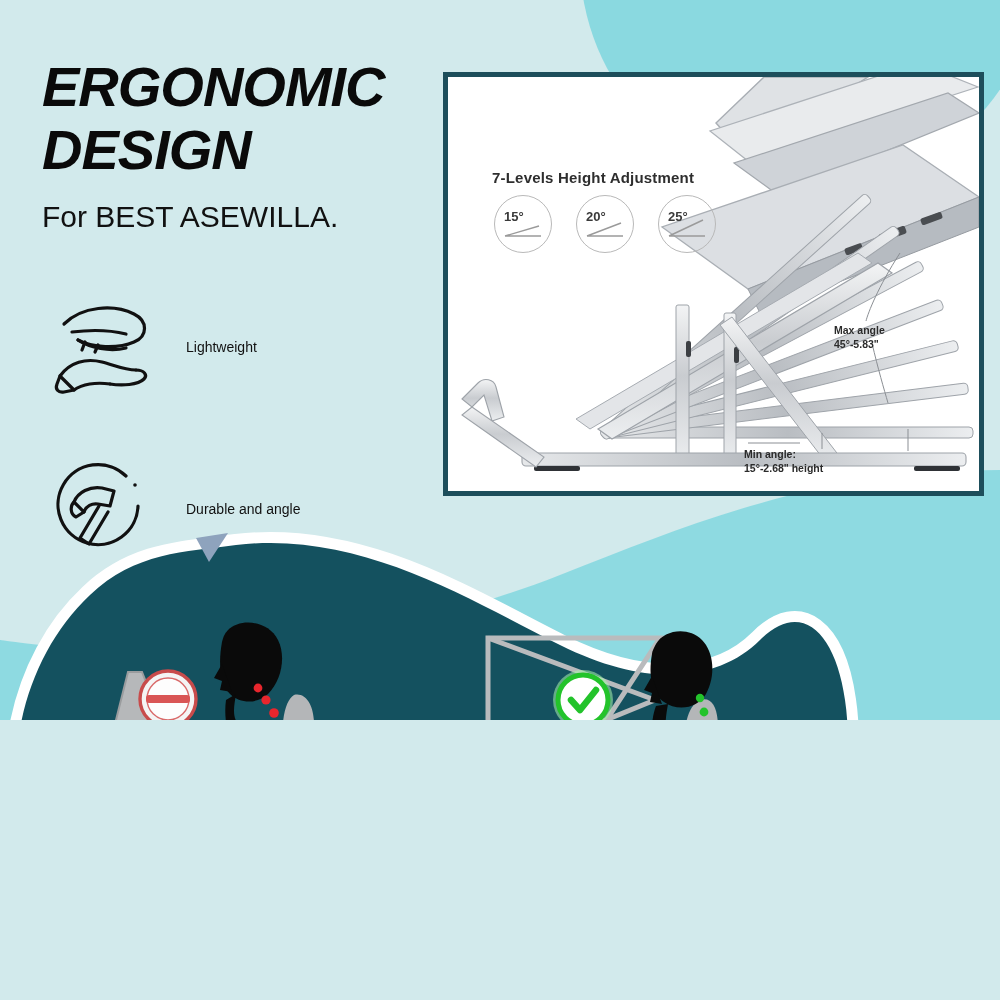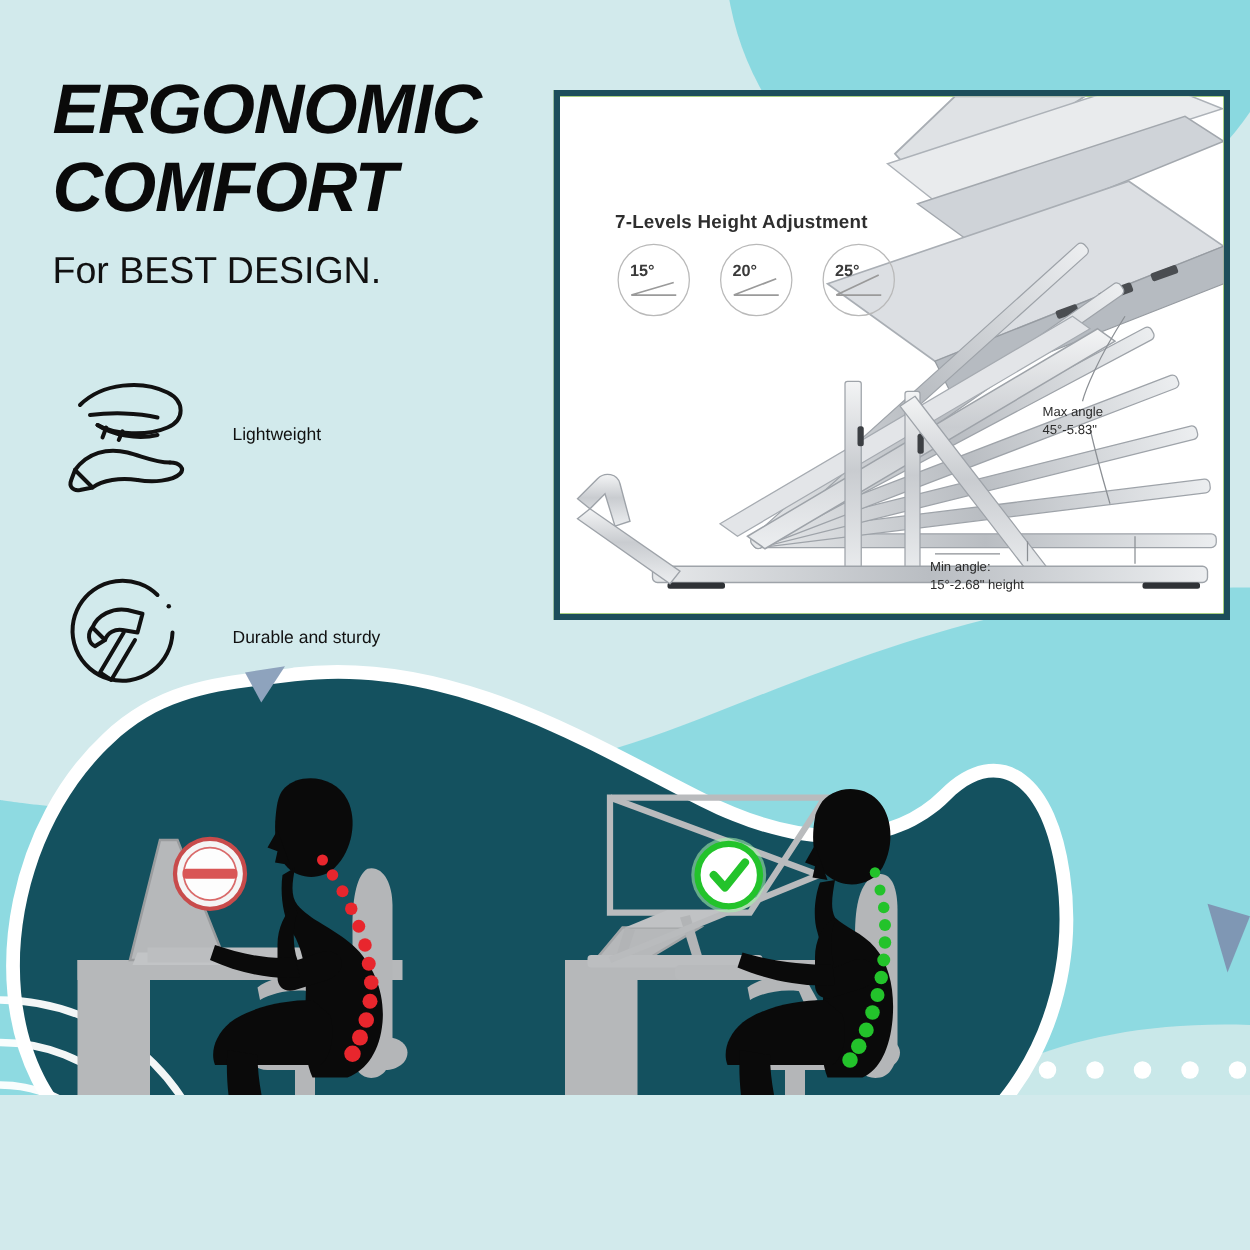--- a/index.html
+++ b/index.html
@@ -2,21 +2,21 @@
 <html><head>
 <meta charset="utf-8">
 <title>Ergonomic Design Product Infographic</title>
 <style>
   html,body{margin:0;padding:0;}
   body{
     width:1000px;height:1000px;overflow:hidden;
     font-family:"Liberation Sans","DejaVu Sans",sans-serif;
     background:#d2eaec;position:relative;
   }
-  .stage{position:absolute;inset:0;width:1000px;height:876px;overflow:hidden;}
+  .stage{position:absolute;inset:0;width:1000px;height:720px;overflow:hidden;}
 
   
   .bg-layer{position:absolute;inset:0;width:1000px;height:1000px;}
 
   
   .headline{position:absolute;left:42px;top:58px;width:400px;z-index:20;}
   .headline h1{
     margin:0;font-size:56px;line-height:1.02;font-weight:bold;font-style:italic;
     letter-spacing:-1px;color:#0a0a0a;font-family:"Liberation Sans","DejaVu Sans",sans-serif;
   }
@@ -47,21 +47,21 @@
   .badge-row.r1{margin-left:42px;}
   .badge-row.r2{margin-left:2px;margin-top:6px;}
   .badge{
     width:56px;height:56px;border-radius:50%;border:1px solid #b9b9b9;
     position:relative;margin-right:24px;flex:0 0 56px;
   }
   .badge .bnum{
     position:absolute;left:9px;top:13px;font-size:13px;font-weight:bold;color:#3a3a3a;
     font-family:"Liberation Sans","DejaVu Sans",sans-serif;
   }
-  .ann{position:absolute;font-size:10.5px;color:#2b2b2b;line-height:1.35;font-weight:normal;z-index:7;white-space:nowrap;}
+  .ann{position:absolute;font-size:10.5px;color:#2b2b2b;line-height:1.35;font-weight:bold;z-index:7;white-space:nowrap;}
   .ann.max{left:386px;top:246px;}
   .ann.min{left:296px;top:370px;}
 
   
   .logo{position:absolute;left:700px;top:925px;z-index:40;display:flex;align-items:center;}
   .logo-mark{width:44px;height:60px;flex:0 0 44px;}
   .logo-text{
     font-size:53px;font-weight:bold;color:#1c1c1c;letter-spacing:1px;
     margin-left:-2px;line-height:1;font-family:"Liberation Sans","DejaVu Sans",sans-serif;
     transform:scaleY(1.06);transform-origin:left center;
@@ -126,23 +126,23 @@
         <circle cx="876" cy="976" r="7"></circle>
       <circle cx="914" cy="976" r="7"></circle>
         <circle cx="952" cy="976" r="7"></circle>
       <circle cx="990" cy="976" r="7"></circle>
     </g>
   </svg>
 
   <div class="headline">
     <h1>
       <span>ERGONOMIC</span>
-      <span class="l2">COMFORT</span>
+      <span class="l2">DESIGN</span>
     </h1>
-    <div class="subhead">For BEST DESIGN.</div>
+    <div class="subhead">For BEST ASEWILLA.</div>
   </div>
 
   <div class="features">
 
     <div class="feature">
       <div class="ficon">
         <svg viewBox="0 0 110 96" width="110" height="96" fill="none" stroke="#111" stroke-width="3.2" stroke-linecap="round" stroke-linejoin="round">
 
           <path d="M12 24 C 30 6 62 4 82 14 C 96 21 96 36 82 42 C 66 49 40 48 26 40"></path>
           <path d="M26 40 C 38 48 58 52 74 48"></path>
@@ -165,21 +165,21 @@
           <path d="M74 14 A 40 40 0 1 0 86 44"></path>
           <circle cx="83" cy="23" r="1.8" fill="#111" stroke="none"></circle>
 
           <path d="M22 40 C 26 30 38 24 50 26 L 62 29 L 58 44 L 46 42 C 40 41 34 44 32 50 Z"></path>
 
           <path d="M22 40 C 18 44 18 52 24 55 L 32 50"></path>
 
           <path d="M47 44 L 28 76 L 37 82 L 56 50"></path>
         </svg>
       </div>
-      <div class="flabel">Durable and sturdy</div>
+      <div class="flabel">Durable and angle</div>
     </div>
 
   </div>
 
   <div class="panel">
     <svg class="panel-inner" viewBox="0 0 531 414" xmlns="http://www.w3.org/2000/svg">
       <rect x="0" y="0" width="531" height="414" fill="#ffffff"></rect>
 
       <defs>
         <linearGradient id="alu" x1="0" y1="0" x2="0" y2="1">

